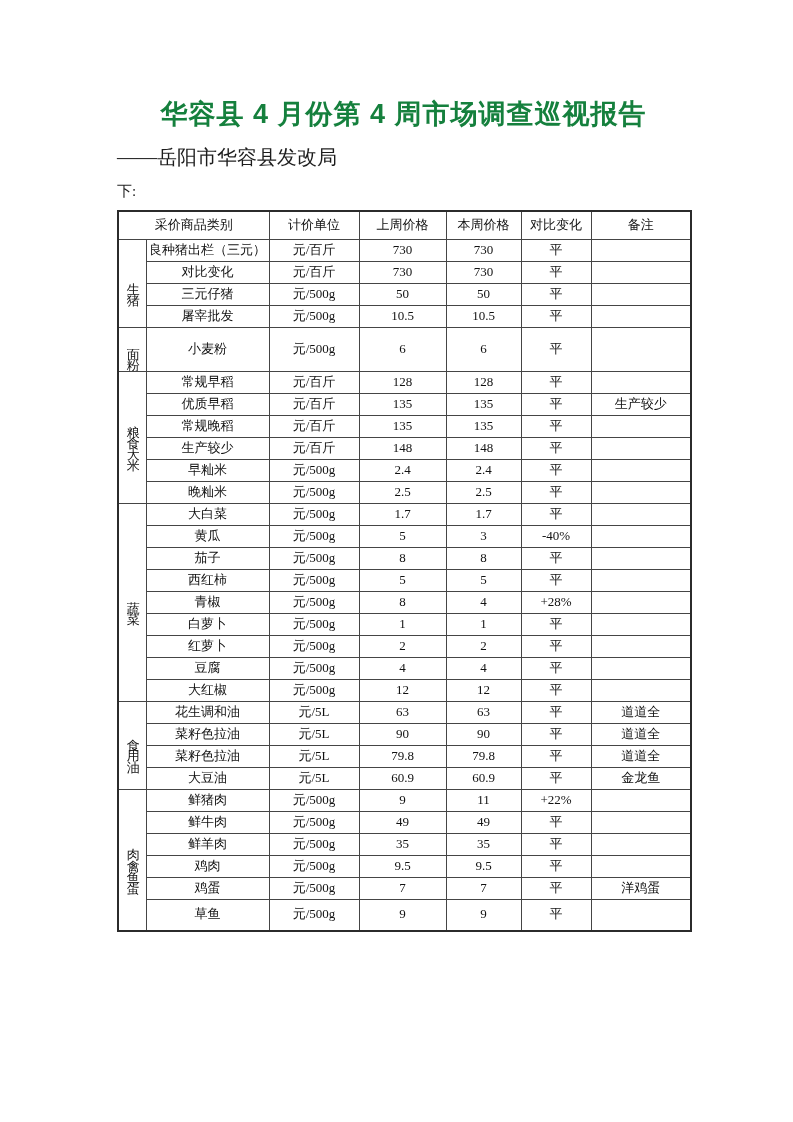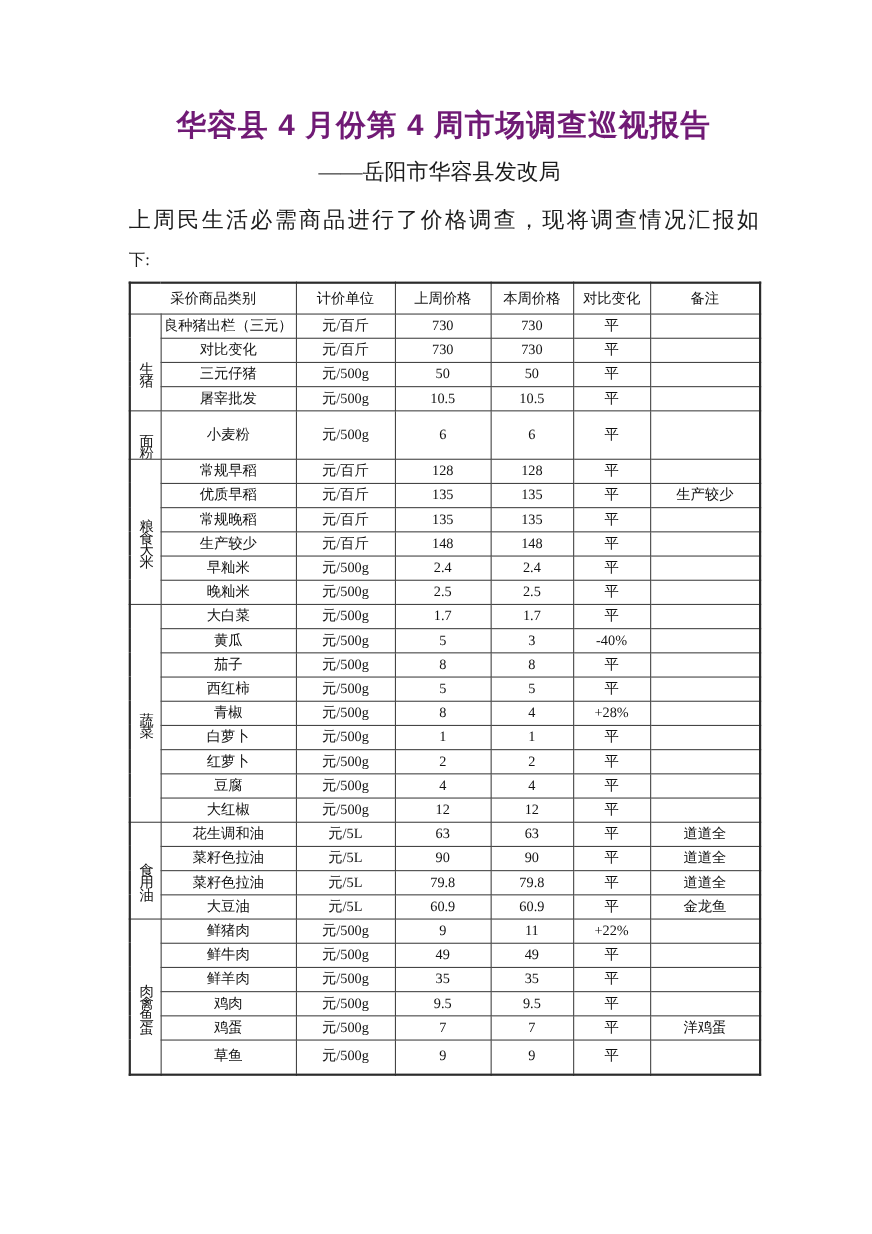--- a/index.html
+++ b/index.html
@@ -15,27 +15,27 @@
     padding: 96px 103px 0 117px;
     overflow: hidden;
   }
   .doc-title {
     font-family: "Liberation Sans", "DejaVu Sans", sans-serif;
     font-weight: 700;
     font-size: 27px;
     line-height: 36px;
     text-align: center;
     letter-spacing: 1px;
-    color: #701a75;
+    color: #15803d;
   }
   .doc-subtitle {
     margin-top: 12px;
     font-size: 20px;
     line-height: 26px;
-    text-align: center;
+    text-align: left;
     padding-right: 8px;
   }
   .para { margin-top: 10px; }
   .para-line {
     font-size: 20px;
     line-height: 40px;
     height: 40px;
     text-align: justify;
     text-align-last: justify;
     white-space: nowrap;
@@ -77,21 +77,20 @@
     vertical-align: middle;
   }
 </style>
 </head>
 <body>
 
 <div class="page">
   <div class="doc-title">华容县 4 月份第 4 周市场调查巡视报告</div>
   <div class="doc-subtitle">——岳阳市华容县发改局</div>
   <div class="para">
-    <div class="para-line">上周民生活必需商品进行了价格调查，现将调查情况汇报如</div>
   </div>
   <div class="para-tail">下:</div>
 
   <table class="price-table">
     <colgroup>
       <col style="width:28px">
       <col style="width:123px">
       <col style="width:90px">
       <col style="width:87px">
       <col style="width:75px">

